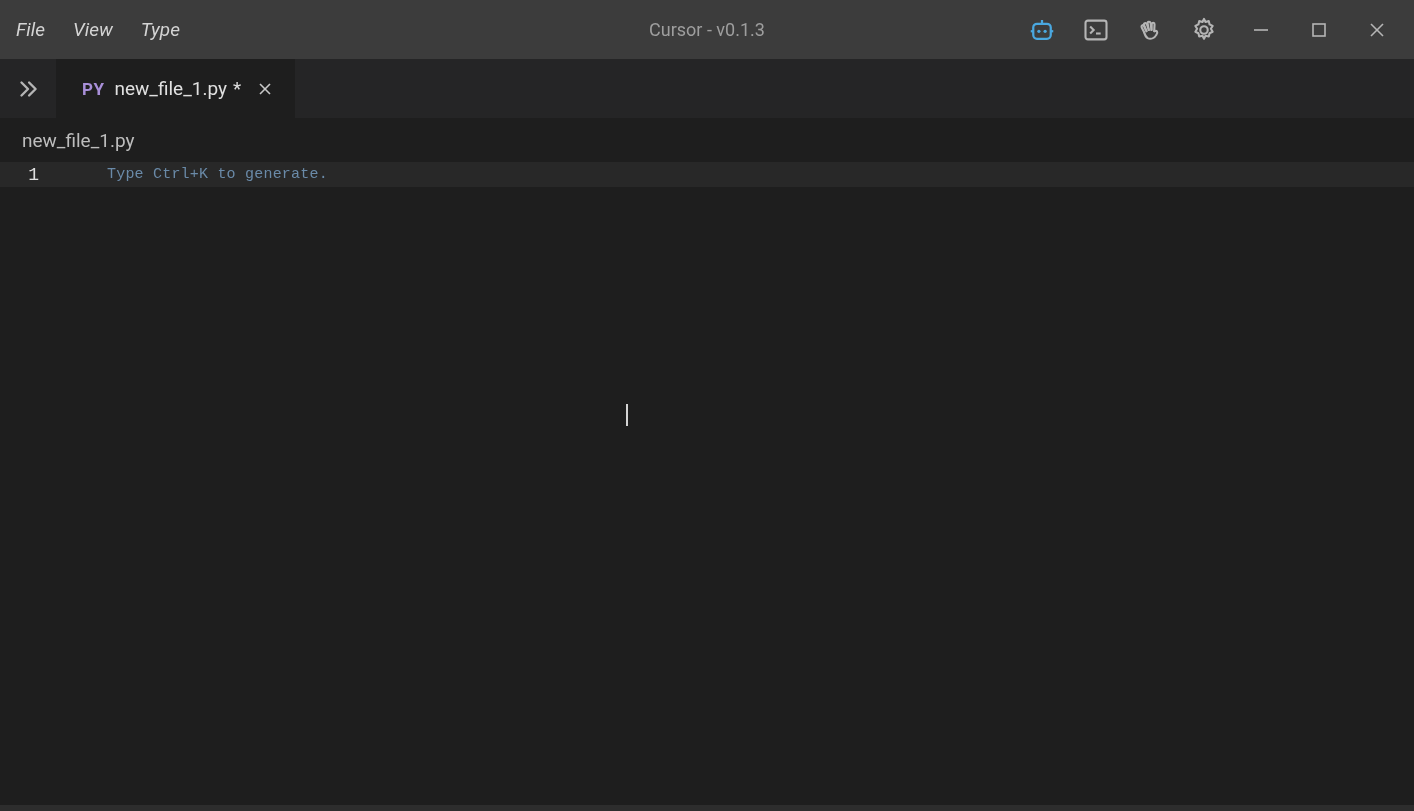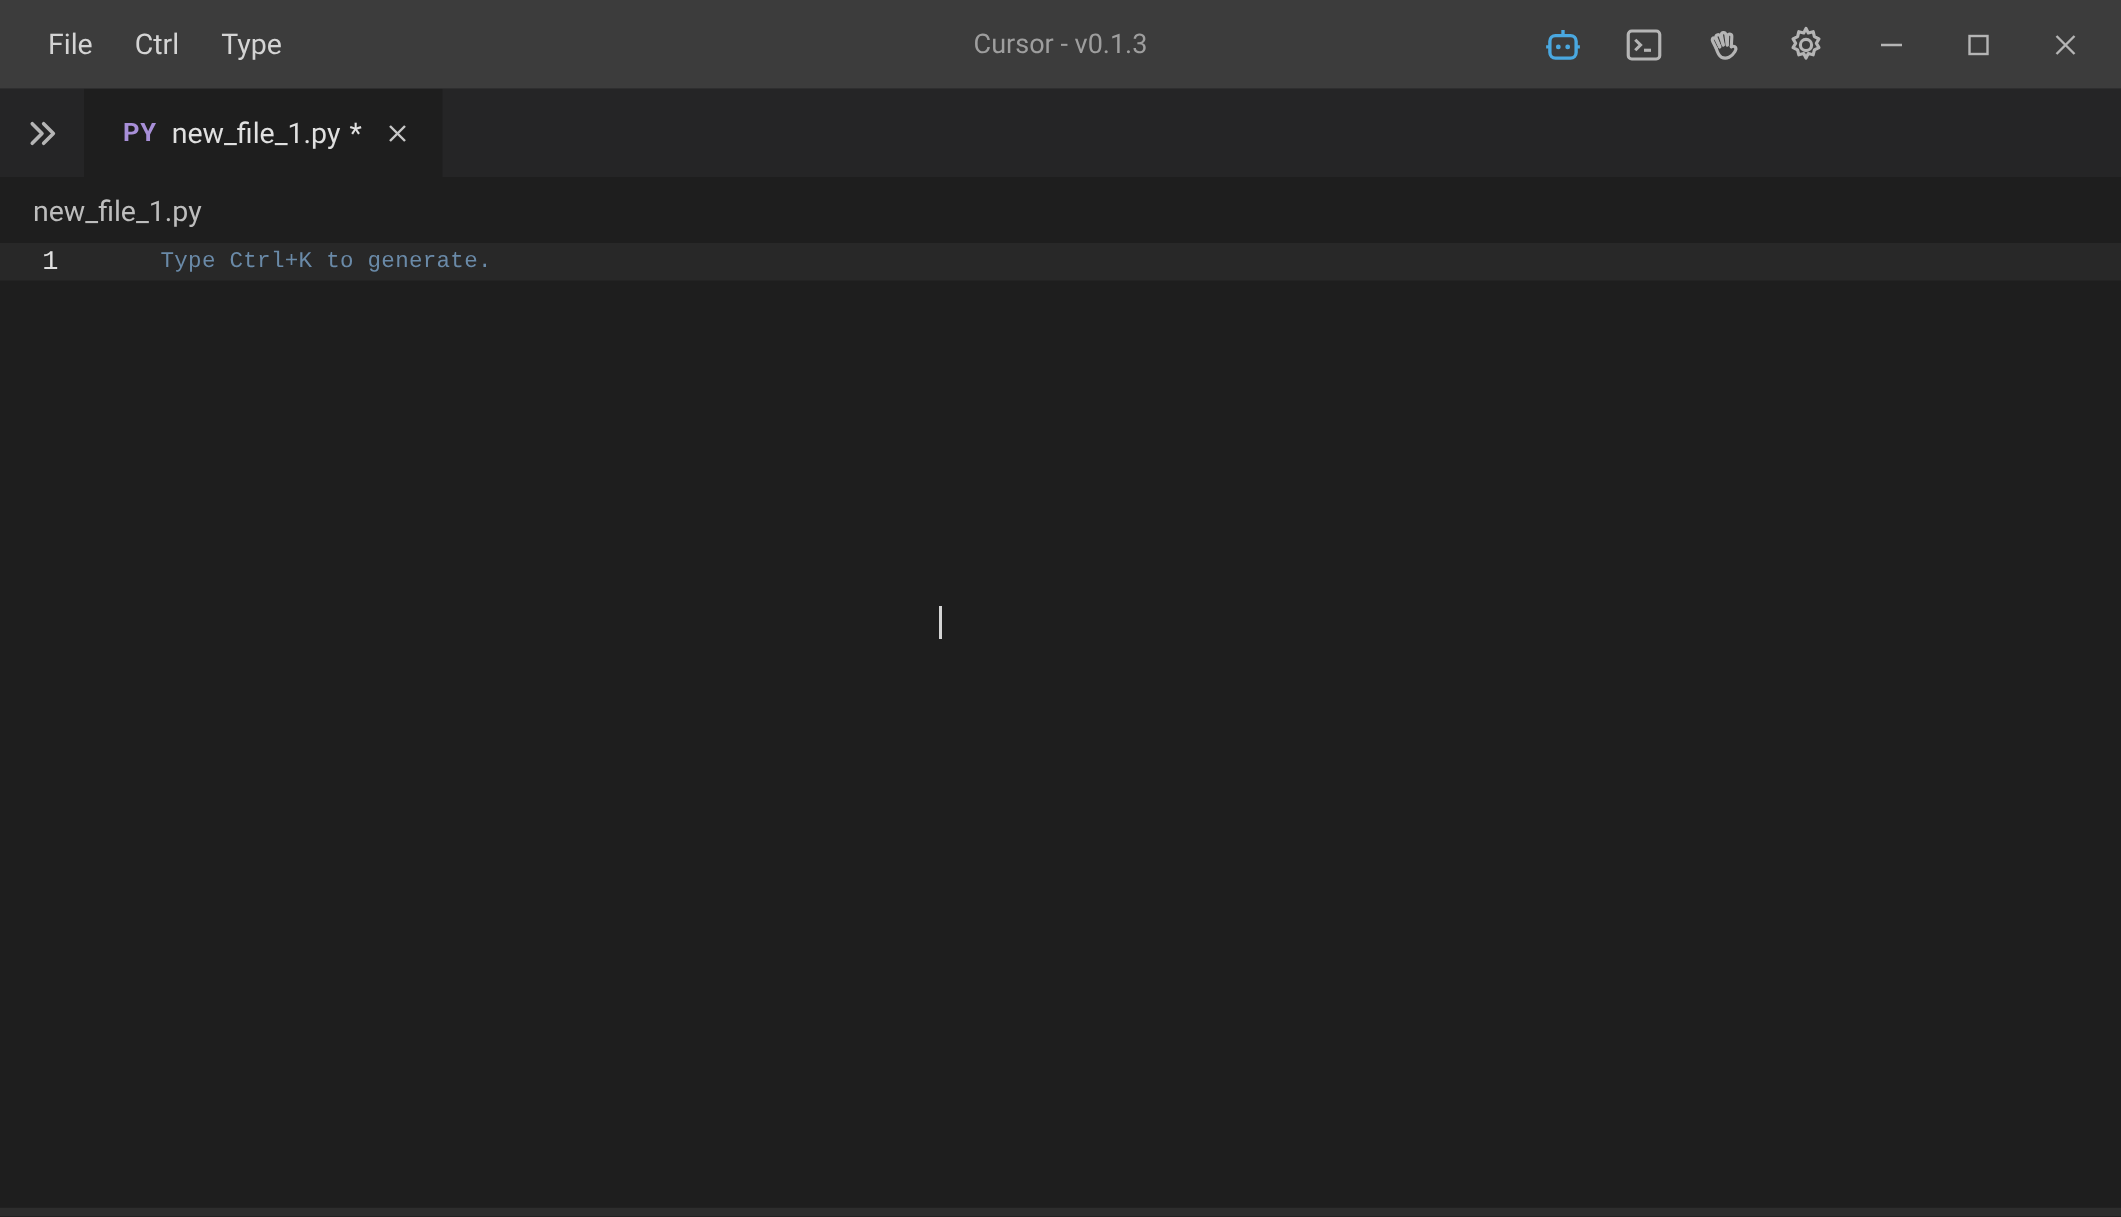--- a/index.html
+++ b/index.html
@@ -17,21 +17,22 @@
     height: 59px;
     background: #3c3c3c;
     display: flex;
     align-items: center;
     position: relative;
   }
   .menu-section {
     display: flex;
     align-items: center;
     gap: 0;
-    padding-left: 18px;
+    padding-left: 2px;
+    font-style: italic;
   }
   .menu-item {
     padding: 8px 14px;
     font-size: 19px;
     color: #d4d4d4;
     cursor: pointer;
   }
   .window-title {
     position: absolute;
     left: 50%;
@@ -167,21 +168,21 @@
     height: 6px;
     background: #2d2d2d;
   }
 </style>
 </head>
 <body>
 
 <div class="titlebar">
   <div class="menu-section">
     <div class="menu-item">File</div>
-    <div class="menu-item">Ctrl</div>
+    <div class="menu-item">View</div>
     <div class="menu-item">Type</div>
   </div>
   <div class="window-title">Cursor - v0.1.3</div>
 
   <div class="titlebar-right">
     <div class="titlebar-icon-btn">
       <svg width="30" height="30" viewBox="0 0 24 24" fill="none" stroke="#4aa8e0" stroke-width="1.8">
         <rect x="5" y="7" width="14" height="12" rx="3"></rect>
         <circle cx="9.5" cy="13" r="1.3" fill="#4aa8e0" stroke="none"></circle>
         <circle cx="14.5" cy="13" r="1.3" fill="#4aa8e0" stroke="none"></circle>

